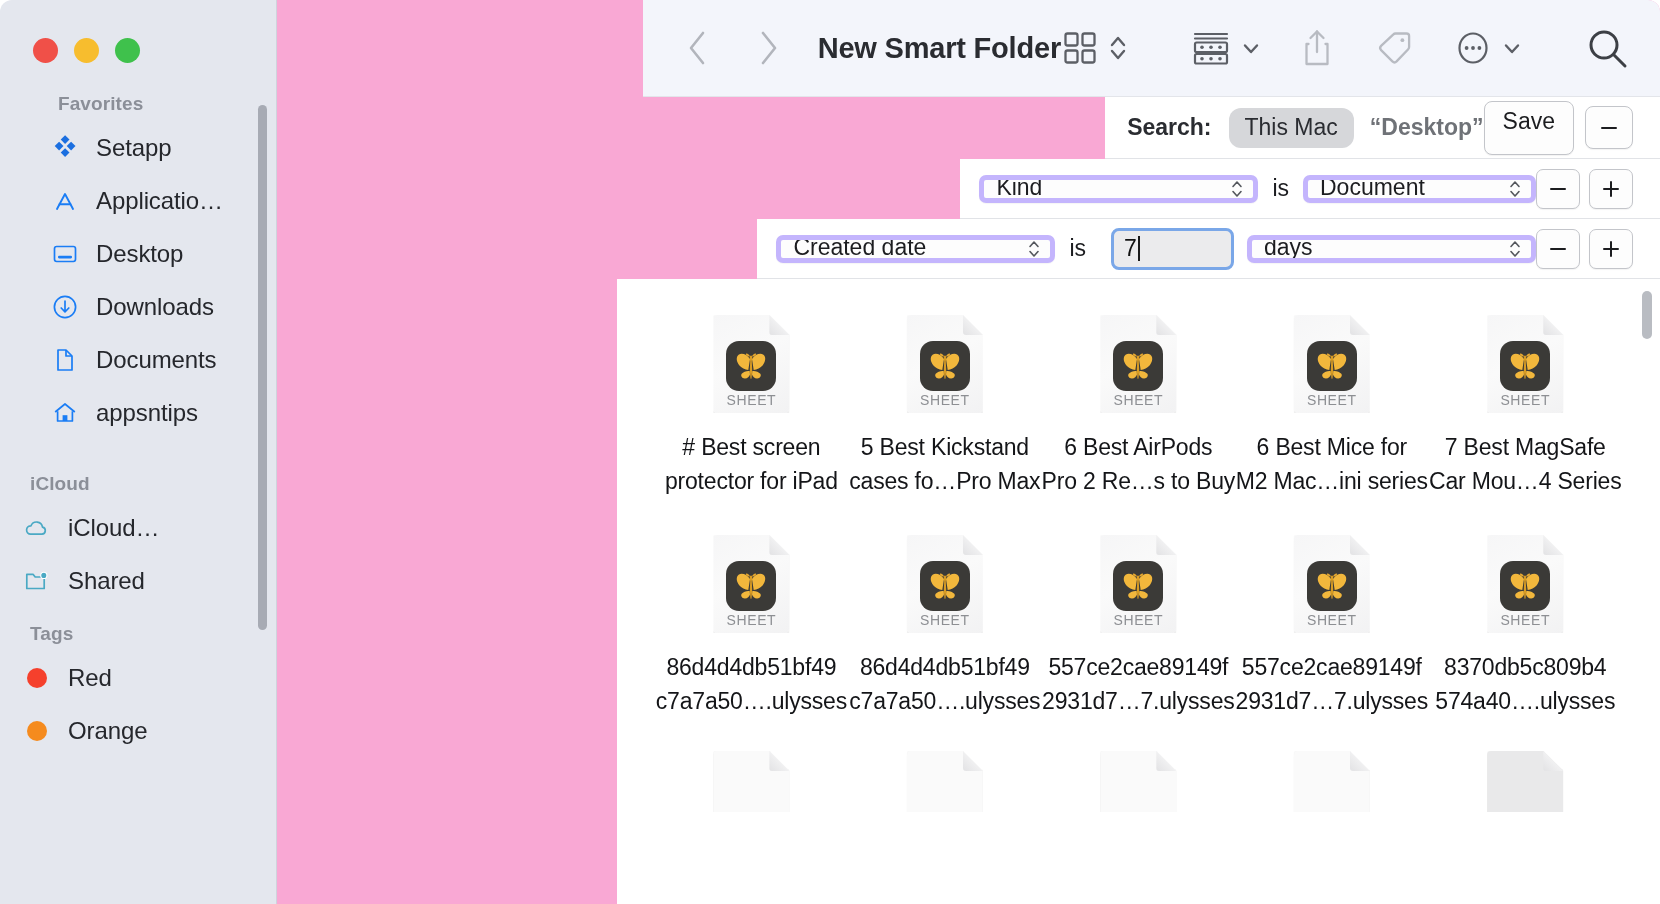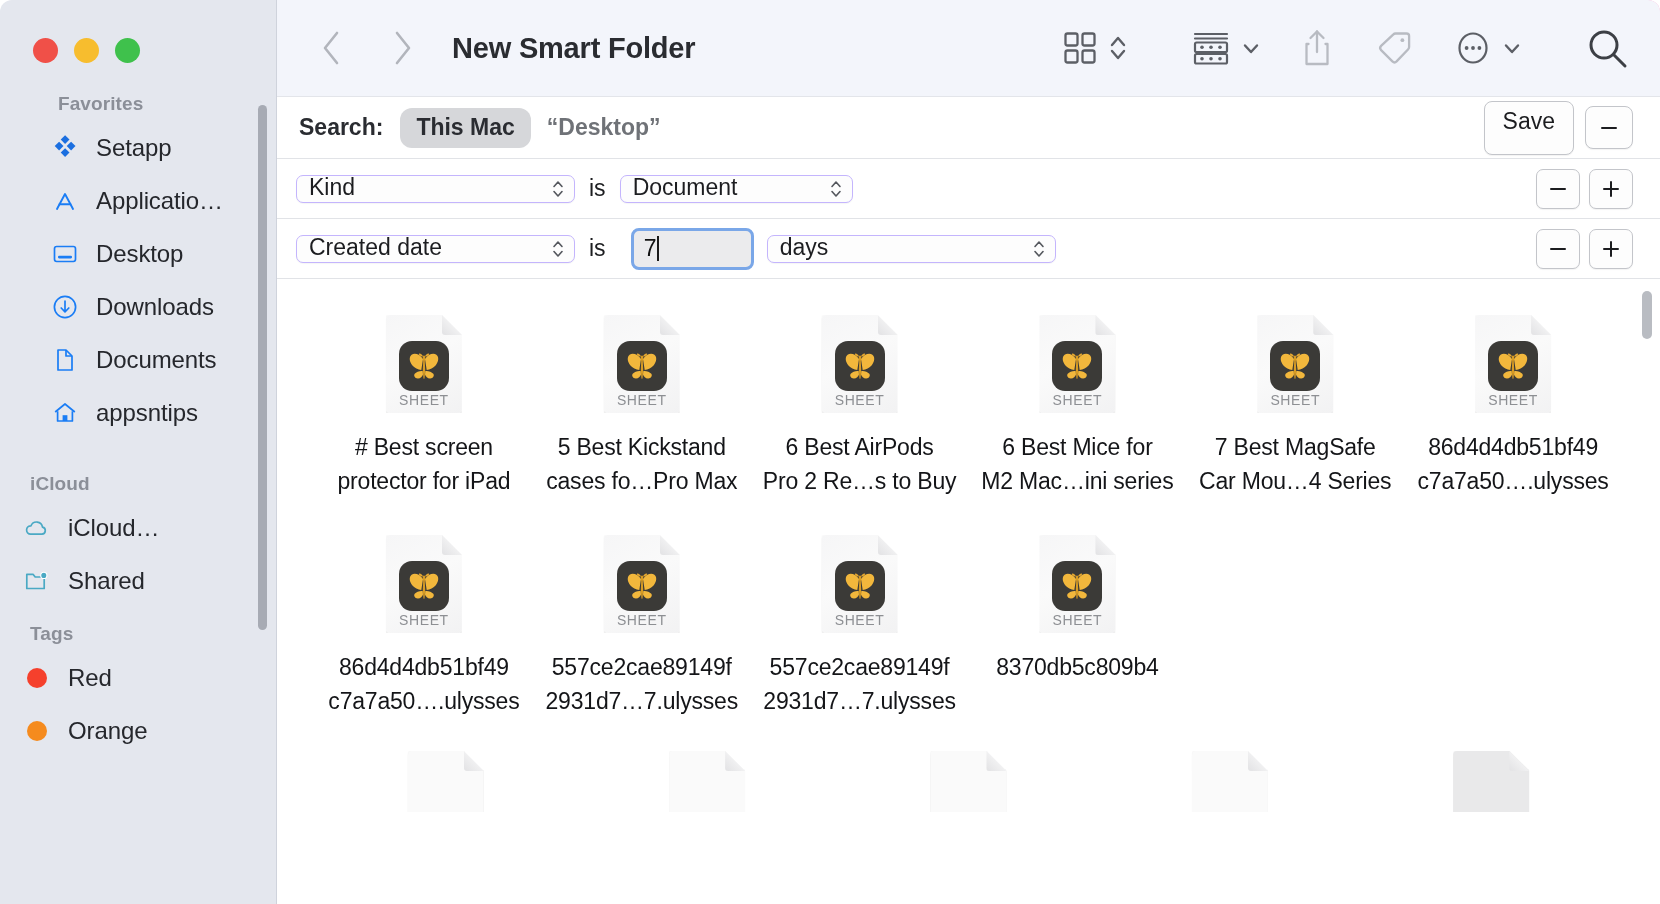--- a/index.html
+++ b/index.html
@@ -83,20 +83,21 @@
   }
 
   
   .main {
     flex: 1;
     display: flex;
     flex-direction: column;
     background: #f9a8d4;
     min-width: 0;
     position: relative;
+    align-items: flex-end;
   }
 
   
   .toolbar {
     height: 97px;
     flex: 0 0 97px;
     background: #f3f5fb;
     display: flex;
     align-items: center;
     padding: 0 30px 0 32px;
@@ -140,21 +141,21 @@
     font-size: 23px;
     font-weight: bold;
     color: #2a2c31;
     margin-left: 8px;
   }
   .scope-pill {
     margin-left: 17px;
     padding: 6px 16px 7px;
     border-radius: 12px;
     font-size: 23px;
-    font-weight: bold;
+    font-weight: normal;
     color: #2a2c31;
     background: #d6d7da;
   }
   .scope-plain {
     margin-left: 16px;
     font-size: 23px;
     font-weight: bold;
     color: #6f7277;
   }
   .sr-spacer { flex: 1; }
@@ -184,21 +185,21 @@
     display: flex;
     align-items: center;
     padding: 0 27px 0 14px;
     border-bottom: 1px solid #e1e3e7;
     background: #fff;
   }
   .sel {
     position: relative;
     height: 28px;
     background: #fdfdfd;
-    border: 1px solid #c4b5fd;
+    border: 5px solid #c4b5fd;
     border-radius: 7px;
     display: flex;
     align-items: center;
     padding: 0 32px 2px 12px;
     font-size: 23px;
     color: #1c1d20;
     box-shadow: 0 1px 1px rgba(0,0,0,0.04);
     white-space: nowrap;
     overflow: hidden;
   }
@@ -249,21 +250,21 @@
   
   .content {
     flex: 1;
     position: relative;
     overflow: hidden;
     background: #fff;
     padding: 26px 38px 0 38px;
   }
   .grid {
     display: grid;
-    grid-template-columns: repeat(6, 1fr);
+    grid-template-columns: repeat(5, 1fr);
     row-gap: 0;
   }
   .cell {
     display: flex;
     flex-direction: column;
     align-items: center;
     padding-top: 10px;
     height: 220px;
   }
   .doc-icon {
@@ -844,21 +845,21 @@
     <path d="M18.7 25c-2.6-.4-6.4.6-8 2.8-1.4 2 .3 4.6 3 4.8 2.5.2 4.6-1.8 5.3-4z"></path>
     <path d="M21.3 25c2.6-.4 6.4.6 8 2.8 1.4 2-.3 4.6-3 4.8-2.5.2-4.6-1.8-5.3-4z"></path>
   </g>
   <path d="M20 9.5c.8 0 1.3.8 1.3 1.8 0 1.3-.5 2.6-.5 4.2l.4 8.5-.6 7.6c0 .9-.3 1.4-.6 1.4s-.6-.5-.6-1.4l-.6-7.6.4-8.5c0-1.6-.5-2.9-.5-4.2 0-1 .5-1.8 1.3-1.8z" fill="#d89b23"></path>
   <path d="M18.6 9.6c-.9-1.5-2.4-2.6-3.3-2.1-.7.4-.3 1.4.6 2.1.7.6 1.8 1 2.7 1.1z" fill="#e8a92f"></path>
   <path d="M21.4 9.6c.9-1.5 2.4-2.6 3.3-2.1.7.4.3 1.4-.6 2.1-.7.6-1.8 1-2.7 1.1z" fill="#e8a92f"></path>
 </svg>
               </div>
               <div class="sheet-lbl">SHEET</div>
             </div>
-            <div class="fname"><span>8370db5c809b4</span></div>
+            <div class="fname"><span>8370db5c809b4</span><span class="l2">574a40….ulysses</span></div>
           </div>
         </div>
         <div style="display: grid; grid-template-columns: repeat(5, 1fr); margin-top: -2px;">
           <div style="display: flex; justify-content: center; padding-top: 8px;">
             <div class="doc-icon">
               <div class="doc-page" style="background:#fafafa"></div>
               <div class="doc-fold"></div>
             </div>
           </div>
           <div style="display: flex; justify-content: center; padding-top: 8px;">

